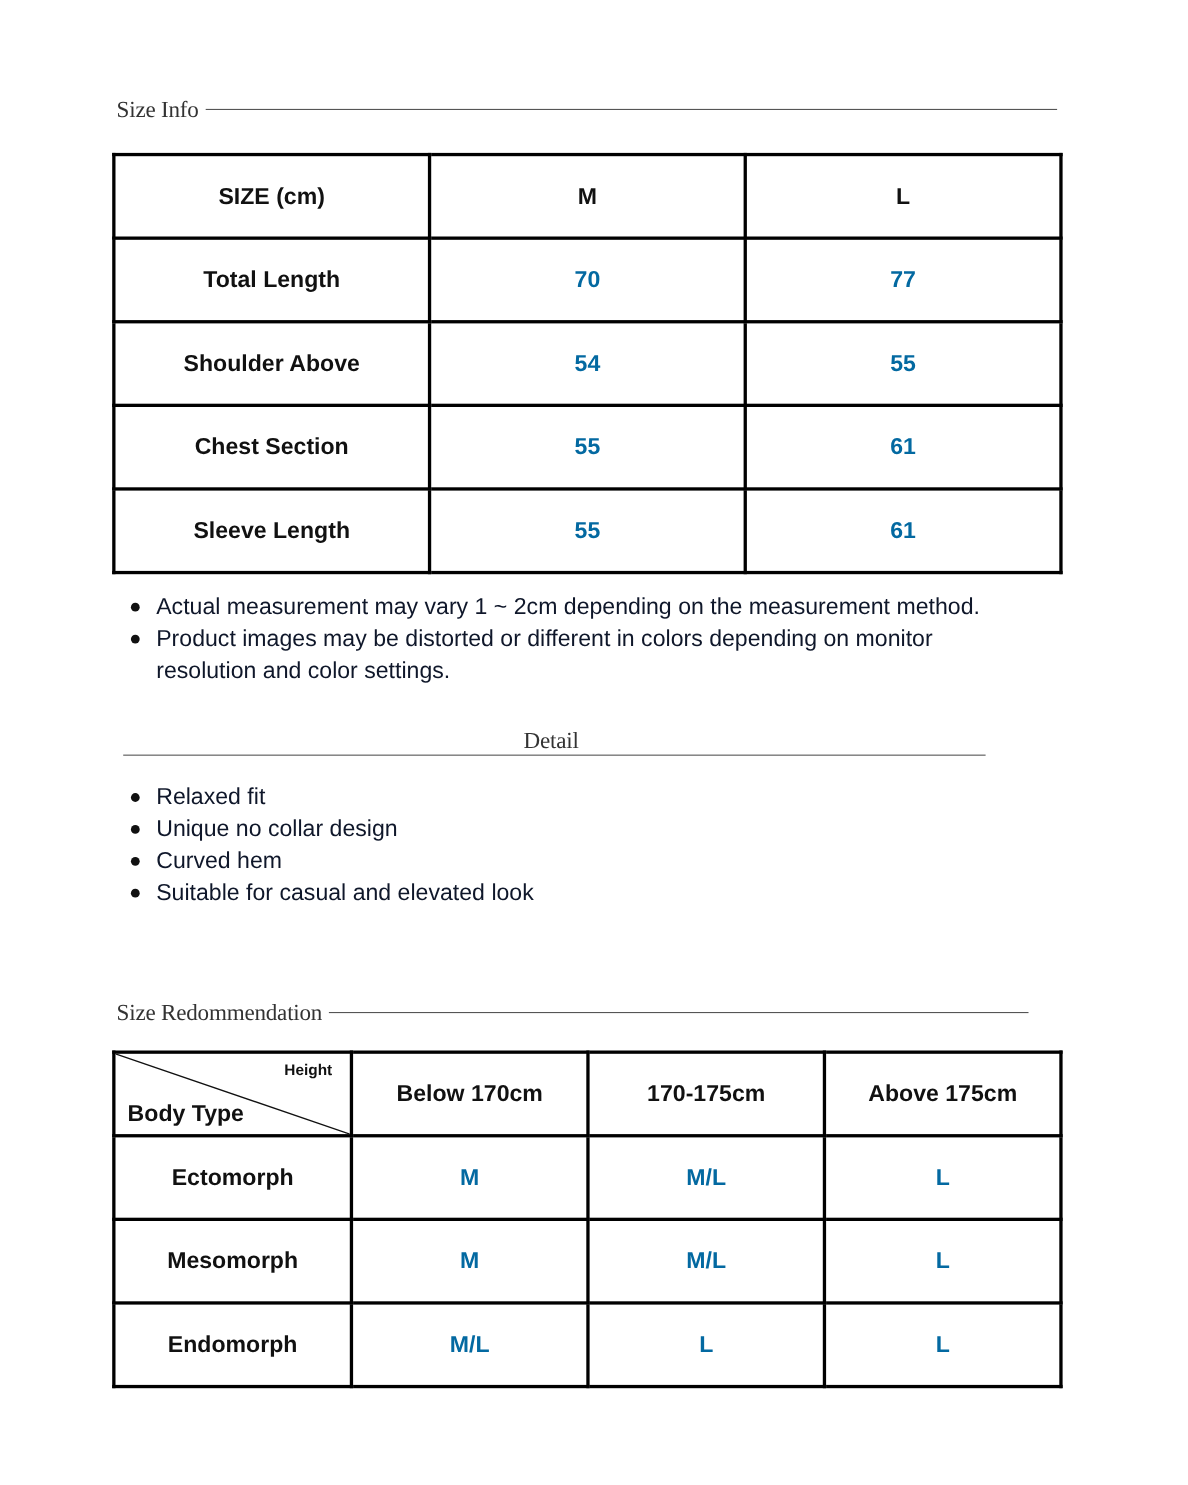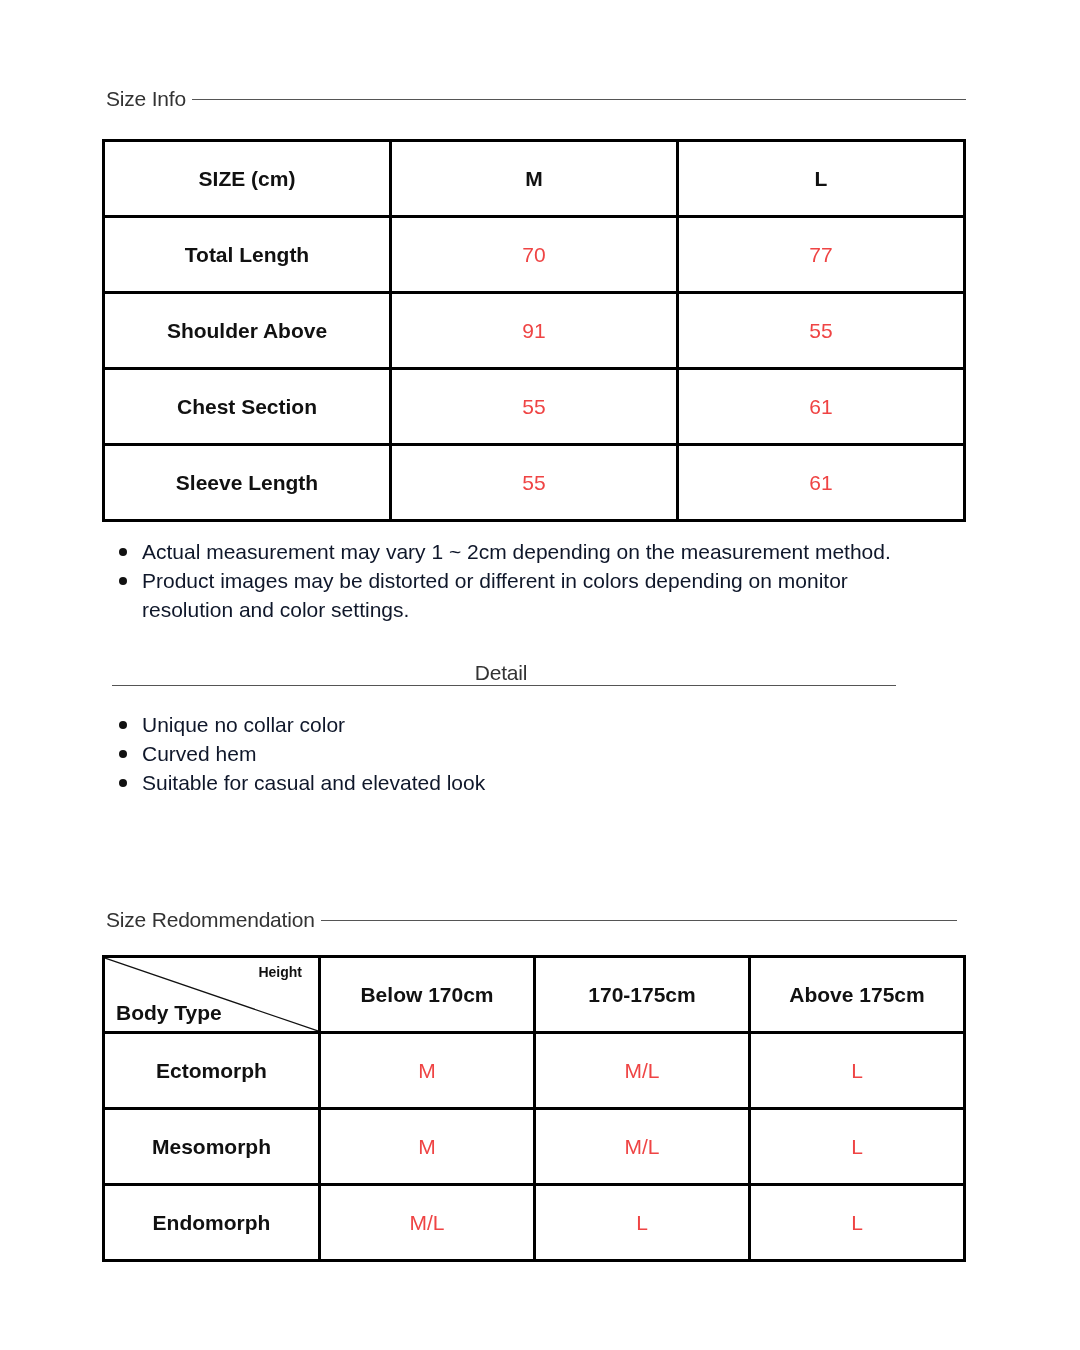--- a/index.html
+++ b/index.html
@@ -4,32 +4,32 @@
 <style>
   html, body { margin: 0; padding: 0; }
   body {
     width: 1080px; height: 1350px; background: #ffffff; position: relative; overflow: hidden;
     font-family: "DejaVu Sans", "Liberation Sans", sans-serif; color: #111111;
   }
   .section-title {
     position: absolute; left: 106px; display: flex; align-items: center;
     font-size: 20px; font-weight: 300; color: #333333; letter-spacing: -0.2px;
   }
-  .section-title .label { white-space: nowrap; font-family: Liberation Sans, sans-serif; font-size: 21px; }
+  .section-title .label { white-space: nowrap; font-family: Liberation Serif, serif; font-size: 21px; }
   .section-title .rule { height: 0; border-top: 1.5px solid #555555; margin-left: 6px; }
   table.grid {
     position: absolute; border-collapse: collapse; table-layout: fixed;
     border: 3px solid #000000;
   }
   table.grid td {
     border: 3px solid #000000; text-align: center; vertical-align: middle; padding: 0;
     font-family: "Liberation Sans", sans-serif;
   }
   td.hd { font-weight: bold; font-size: 21px; color: #111111; }
-  td.val { font-weight: normal; font-size: 21px; color: #ef4444; }
+  td.val { font-weight: bold; font-size: 21px; color: #0369a1; }
   ul.bullets {
     position: absolute; margin: 0; padding: 0; list-style: none;
     font-family: "Liberation Sans", sans-serif; font-size: 21px; color: #0f172a; line-height: 29px;
   }
   ul.bullets li { position: relative; padding-left: 36px; }
   ul.bullets li .dot {
     position: absolute; left: 13px; top: 11px; width: 8px; height: 8px; border-radius: 50%; background: #111111;
   }
   td.corner { position: relative; }
   td.corner svg { position: absolute; left: 0; top: 0; width: 100%; height: 100%; }
@@ -56,21 +56,21 @@
     <td class="hd">M</td>
     <td class="hd">L</td>
   </tr>
   <tr style="height:76px;">
     <td class="hd">Total Length</td>
     <td class="val">70</td>
     <td class="val">77</td>
   </tr>
   <tr style="height:76px;">
     <td class="hd">Shoulder Above</td>
-    <td class="val">91</td>
+    <td class="val">54</td>
     <td class="val">55</td>
   </tr>
   <tr style="height:76px;">
     <td class="hd">Chest Section</td>
     <td class="val">55</td>
     <td class="val">61</td>
   </tr>
   <tr style="height:76px;">
     <td class="hd">Sleeve Length</td>
     <td class="val">55</td>
@@ -83,21 +83,22 @@
   <li><span class="dot"></span><span>Actual measurement may vary 1 ~ 2cm depending on the measurement method.</span></li>
   <li><span class="dot"></span><span>Product images may be distorted or different in colors depending on monitor resolution and color settings.</span></li>
 </ul>
 
 <div class="section-title" style="top:661px;flex-direction:column;">
   <span class="label">Detail</span>
   <span class="rule" style="width:784px;"></span>
 </div>
 
 <ul class="bullets" style="left:106px; top:710px; width:820px;">
-  <li><span class="dot"></span><span>Unique no collar color</span></li>
+  <li><span class="dot"></span><span>Relaxed fit</span></li>
+  <li><span class="dot"></span><span>Unique no collar design</span></li>
   <li><span class="dot"></span><span>Curved hem</span></li>
   <li><span class="dot"></span><span>Suitable for casual and elevated look</span></li>
 </ul>
 
 <div class="section-title" style="top:908px;">
   <span class="label">Size Redommendation</span>
   <span class="rule" style="width:636px;"></span>
 </div>
 
 <table class="grid" style="left:102px; top:955px; width:864px;">

